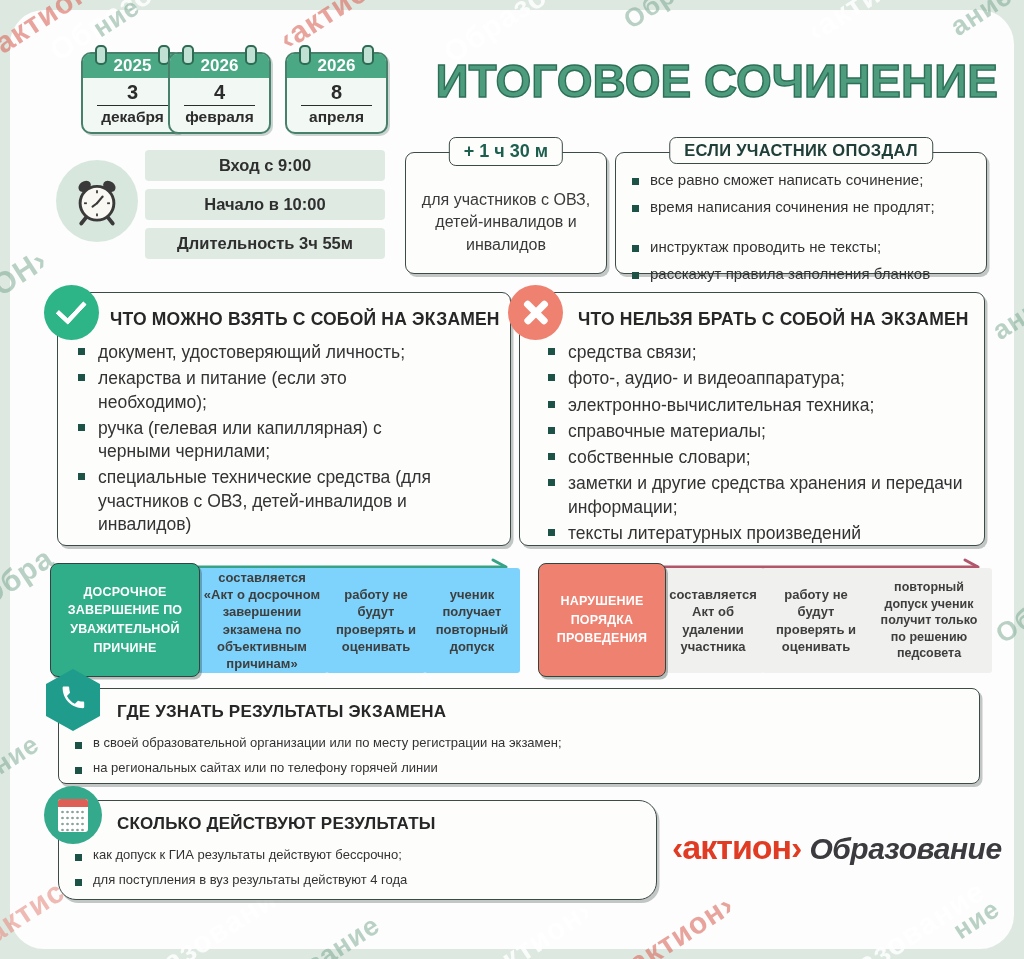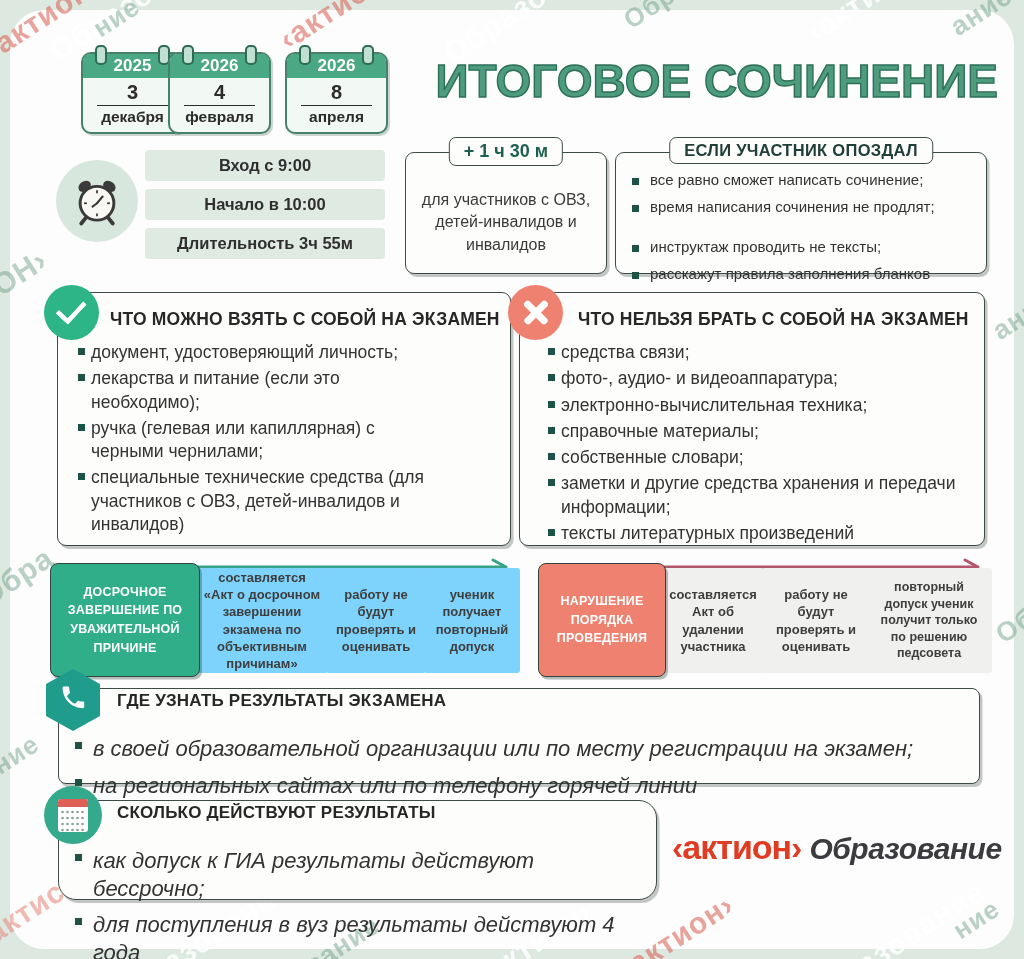--- a/index.html
+++ b/index.html
@@ -50,35 +50,35 @@
 
   
   .big-card { height:252px; top:292px; }
   .mark { position:absolute; width:55px; height:55px; border-radius:50%; display:flex; align-items:center; justify-content:center; z-index:5; }
   .mark-green { background:#2db487; } .mark-red { background:#ef8170; }
   .checkglyph { display:block; width:23px; height:12px; border-left:5px solid #fff; border-bottom:5px solid #fff; transform:rotate(-47deg) translate(2px,-3px); border-radius:1px; }
   .xbar { position:absolute; width:30px; height:6.5px; background:#fff; border-radius:3px; }
   .xbar.a { transform:rotate(45deg); } .xbar.b { transform:rotate(-45deg); }
   .card-title { position:absolute; left:52px; top:16px; font-weight:700; font-size:17.5px; color:#272727; letter-spacing:.2px; }
   .card-list { position:absolute; left:20px; top:48px; right:16px; }
-  .card-list .b-row { gap:6px; margin-bottom:3px; }
+  .card-list .b-row { gap:13px; margin-bottom:3px; }
   .card-list .b-text { font-size:17.5px; line-height:1.33; color:#333; }
 
   
   .flow-head { position:absolute; border:1.6px solid #31443f; border-radius:8px; color:#fff; font-weight:700; font-size:12.5px; display:flex; align-items:center; justify-content:center; text-align:center; padding:6px; line-height:1.5; box-shadow:2px 2.5px 0 rgba(49,68,63,.35); z-index:4; letter-spacing:.2px; }
   .fh-green { background:#2fae89; }
   .fh-red { background:#ef8170; }
   .flow-step { position:absolute; border-radius:3px; display:flex; align-items:center; justify-content:center; text-align:center; padding:5px 6px; font-size:13px; font-weight:600; color:#3e3e3e; line-height:1.32; z-index:3; }
   .fs-green { background:#7dd3fc; } .fs-gray { background:#f0f0ee; }
 
   
   .res-card { border-radius:8px; }
-  .res-title { position:absolute; left:58px; top:2px; font-weight:700; font-size:17px; color:#272727; letter-spacing:.2px; }
+  .res-title { position:absolute; left:58px; top:13px; font-weight:700; font-size:17px; color:#272727; letter-spacing:.2px; }
   .res-list { position:absolute; left:16px; top:46px; right:14px; }
-  .res-list .b-text { font-size:22px; line-height:1.25; color:#333;font-style:italic; }
+  .res-list .b-text { font-size:13px; line-height:1.25; color:#333; }
   .res-list .b-row { margin-bottom:9px; }
 
   .hex-icon { left:44px; top:668px; }
   .cal-icon-circle { left:44px; top:786px; width:58px; height:58px; border-radius:50%; background:#35a98c; display:flex; align-items:center; justify-content:center; }
   .cal-sheet { width:30px; height:33px; background:#fff; border-radius:3px; overflow:hidden; }
   .cal-strip { height:8px; background:#dd5f55; }
   .cal-grid { height:23px; margin:2px 2px 0; background-image:radial-gradient(#8aa39b 1px, transparent 1.3px); background-size:5px 6px; }
 
   
   .logo { left:672px; top:828px; display:flex; align-items:baseline; }

